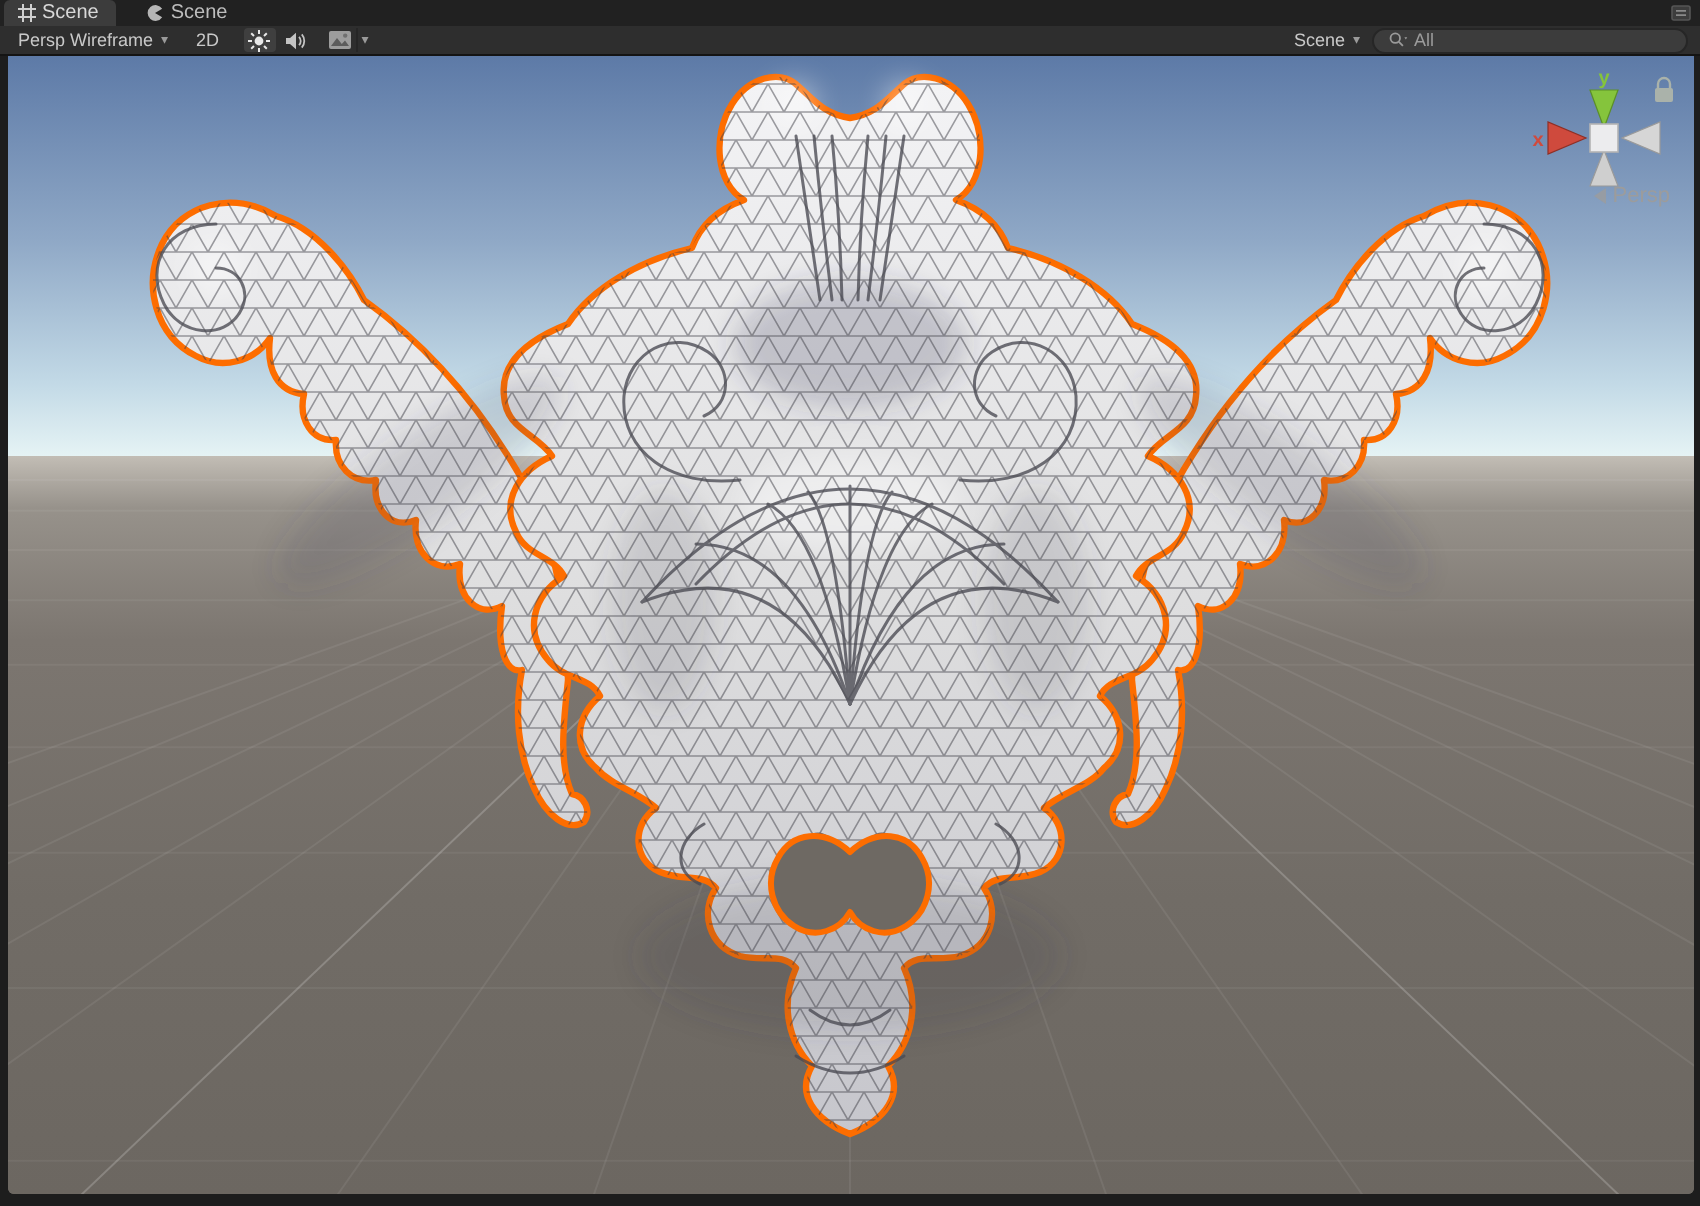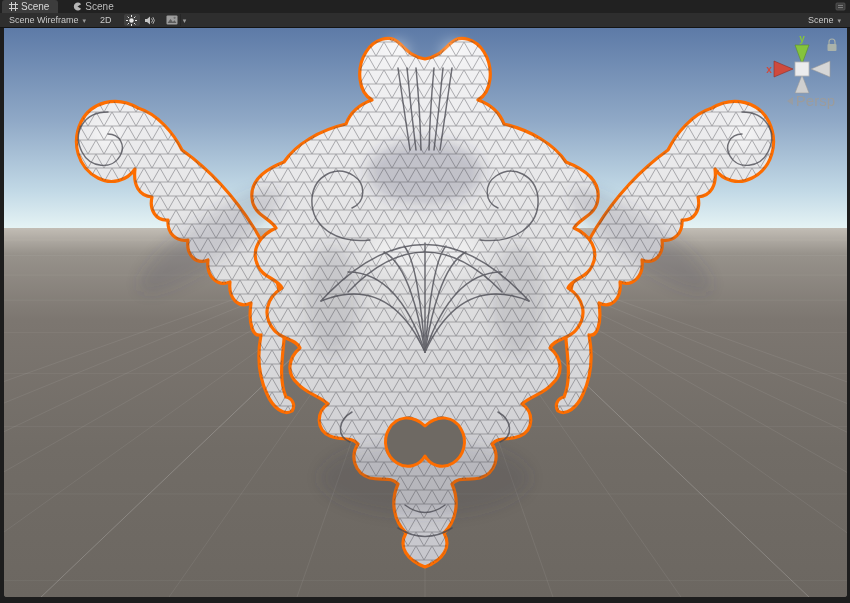--- a/index.html
+++ b/index.html
@@ -21,21 +21,21 @@
   .minidrop{width:8px;height:12px;display:flex;align-items:center;justify-content:center;border-left:1px solid #262626}
   .spacer{flex:1}
   .search{display:flex;align-items:center;gap:3px;background:#3c3c3c;border:1px solid #262626;border-radius:8px;
           height:11px;width:142px;padding:0 7px;margin-right:1px}
   .search input{background:transparent;border:0;outline:0;color:#9b9b9b;font-size:9px;width:100%;padding:0;font-family:"Liberation Sans",sans-serif}
   
   .viewport{position:absolute;left:4px;top:28px;right:3px;bottom:6px;background:#6f6a64;overflow:hidden;border-radius:0 0 3px 3px}
   svg.scene{position:absolute;left:0;top:0;width:100%;height:100%;display:block}
   
   .gizmo{position:absolute;top:2px;right:6px;width:78px;height:82px}
-  .persp{position:absolute;top:64px;right:12px;display:flex;align-items:center;gap:3px;color:#9c9c9c;font-size:15px}
+  .persp{position:absolute;top:64px;right:12px;display:flex;align-items:center;gap:3px;color:#9c9c9c;font-size:11px}
   .persp .arr{width:0;height:0;border-top:4px solid transparent;border-bottom:4px solid transparent;border-right:6px solid #9c9c9c;opacity:.8}
 </style>
 </head>
 <body>
 
 <div class="tabbar">
   <div class="tab active">
     <svg class="ticon" viewBox="0 0 9 9">
       <path d="M2.5 0v9M6.5 0v9M0 2.5h9M0 6.5h9" stroke="#cfcfcf" stroke-width="1" fill="none"></path>
     </svg>
@@ -50,21 +50,21 @@
   <div class="tabbar-right">
     <svg width="11" height="9" viewBox="0 0 11 9">
       <rect x="1" y="1" width="9" height="7" rx="1" fill="#3d3d3d" stroke="#565656" stroke-width="0.8"></rect>
       <path d="M3 3.4h5M3 5.6h5" stroke="#8a8a8a" stroke-width="0.9"></path>
     </svg>
   </div>
 </div>
 
 <div class="toolbar">
   <div class="tbtn">
-    <span>Scene Wireframe</span>
+    <span>Persp Wireframe</span>
     <span class="caret">▾</span>
   </div>
   <div class="tbtn" style="margin-left:4px">
     <span>2D</span>
   </div>
   <div class="iconbtn on" style="margin-left:6px">
     <svg width="11" height="11" viewBox="0 0 11 11">
       <circle cx="5.5" cy="5.5" r="2.2" fill="#e8e8e8"></circle>
       <g stroke="#e8e8e8" stroke-width="1">
         <path d="M5.5 0v2M5.5 9v2M0 5.5h2M9 5.5h2M1.6 1.6l1.4 1.4M8 8l1.4 1.4M9.4 1.6L8 3M3 8l-1.4 1.4"></path>
@@ -86,20 +86,28 @@
       </svg>
     </div>
     <div class="minidrop">
       <span class="caret">▾</span>
     </div>
   </div>
   <div class="spacer"></div>
   <div class="tbtn">
     <span>Scene</span>
     <span class="caret">▾</span>
+  </div>
+  <div class="search">
+    <svg width="11" height="10" viewBox="0 0 11 10">
+      <circle cx="4" cy="4" r="2.6" stroke="#9a9a9a" stroke-width="1" fill="none"></circle>
+      <path d="M6 6l2.2 2.2" stroke="#9a9a9a" stroke-width="1"></path>
+      <path d="M9 3.5l1.6 0-0.8 1.2z" fill="#9a9a9a"></path>
+    </svg>
+    <input readonly="" value="All" style="">
   </div>
 </div>
 
 <div class="viewport">
   <svg id="scn" class="scene" viewBox="4 28 843 569" preserveAspectRatio="none">
     <defs>
       <linearGradient id="sky" x1="0" y1="28" x2="0" y2="232" gradientUnits="userSpaceOnUse">
         <stop offset="0" stop-color="#5d7aa7"></stop>
         <stop offset="0.45" stop-color="#8fa8c6"></stop>
         <stop offset="0.8" stop-color="#c2d9e6"></stop>

